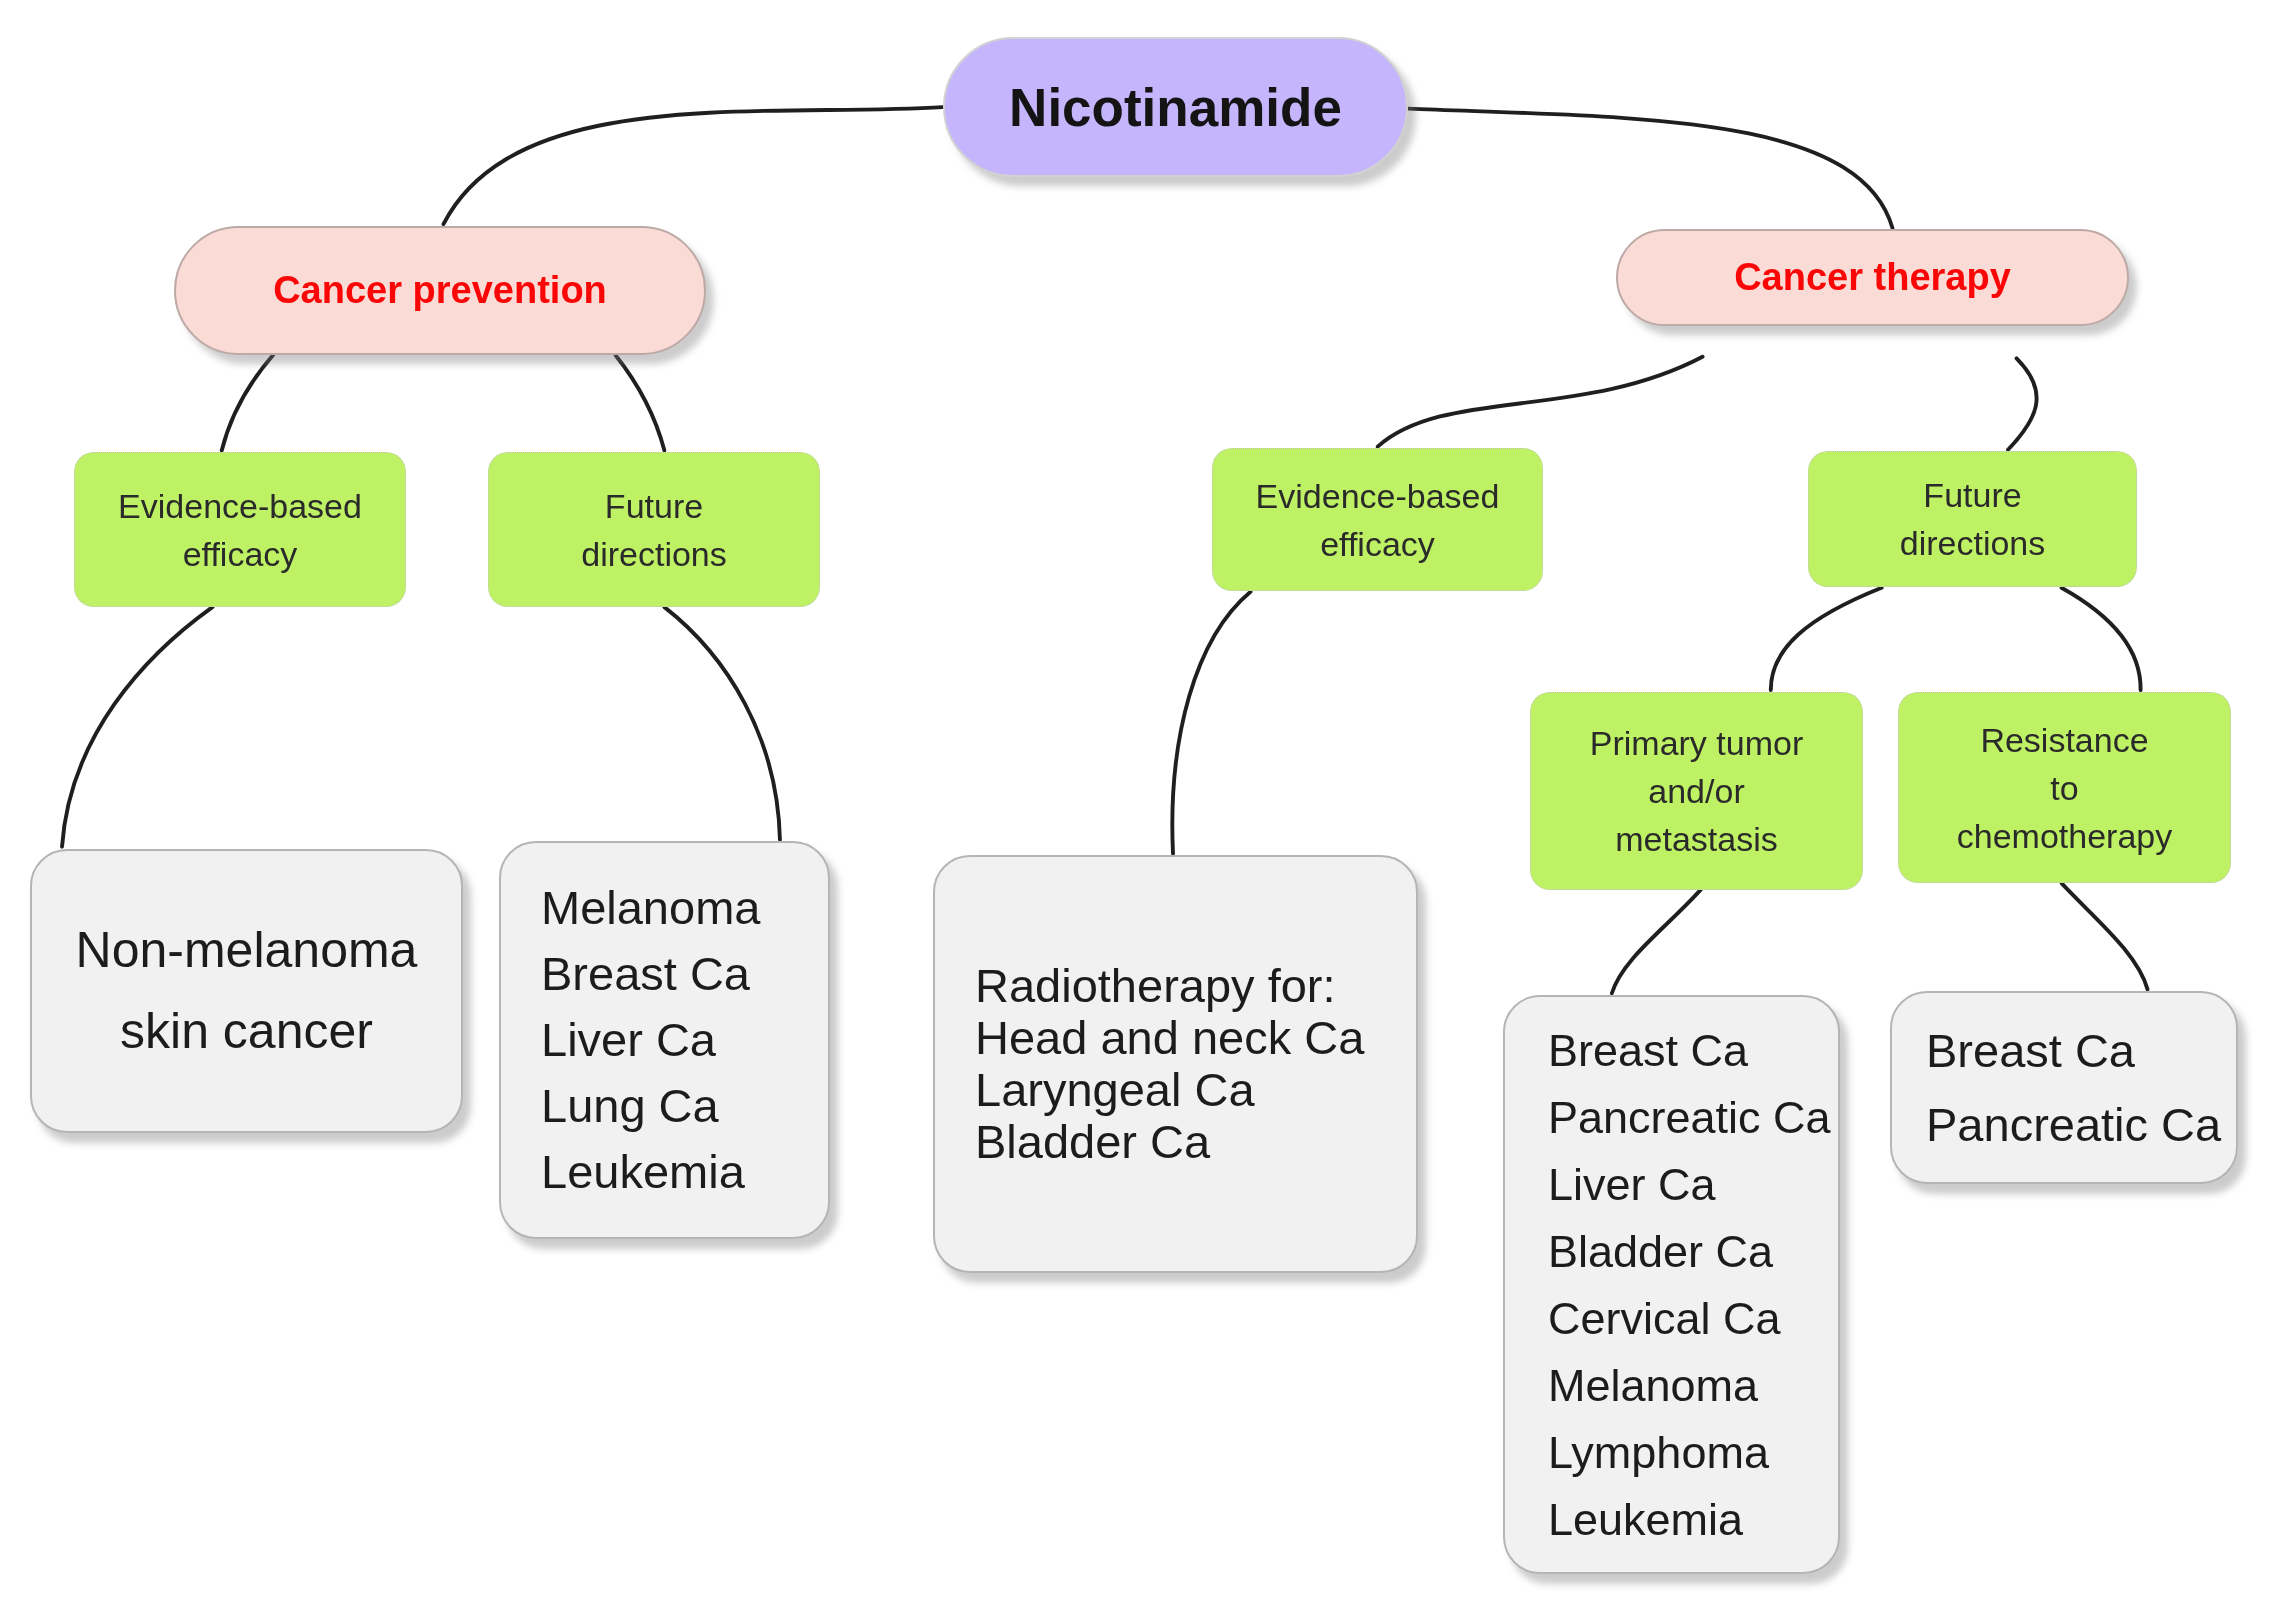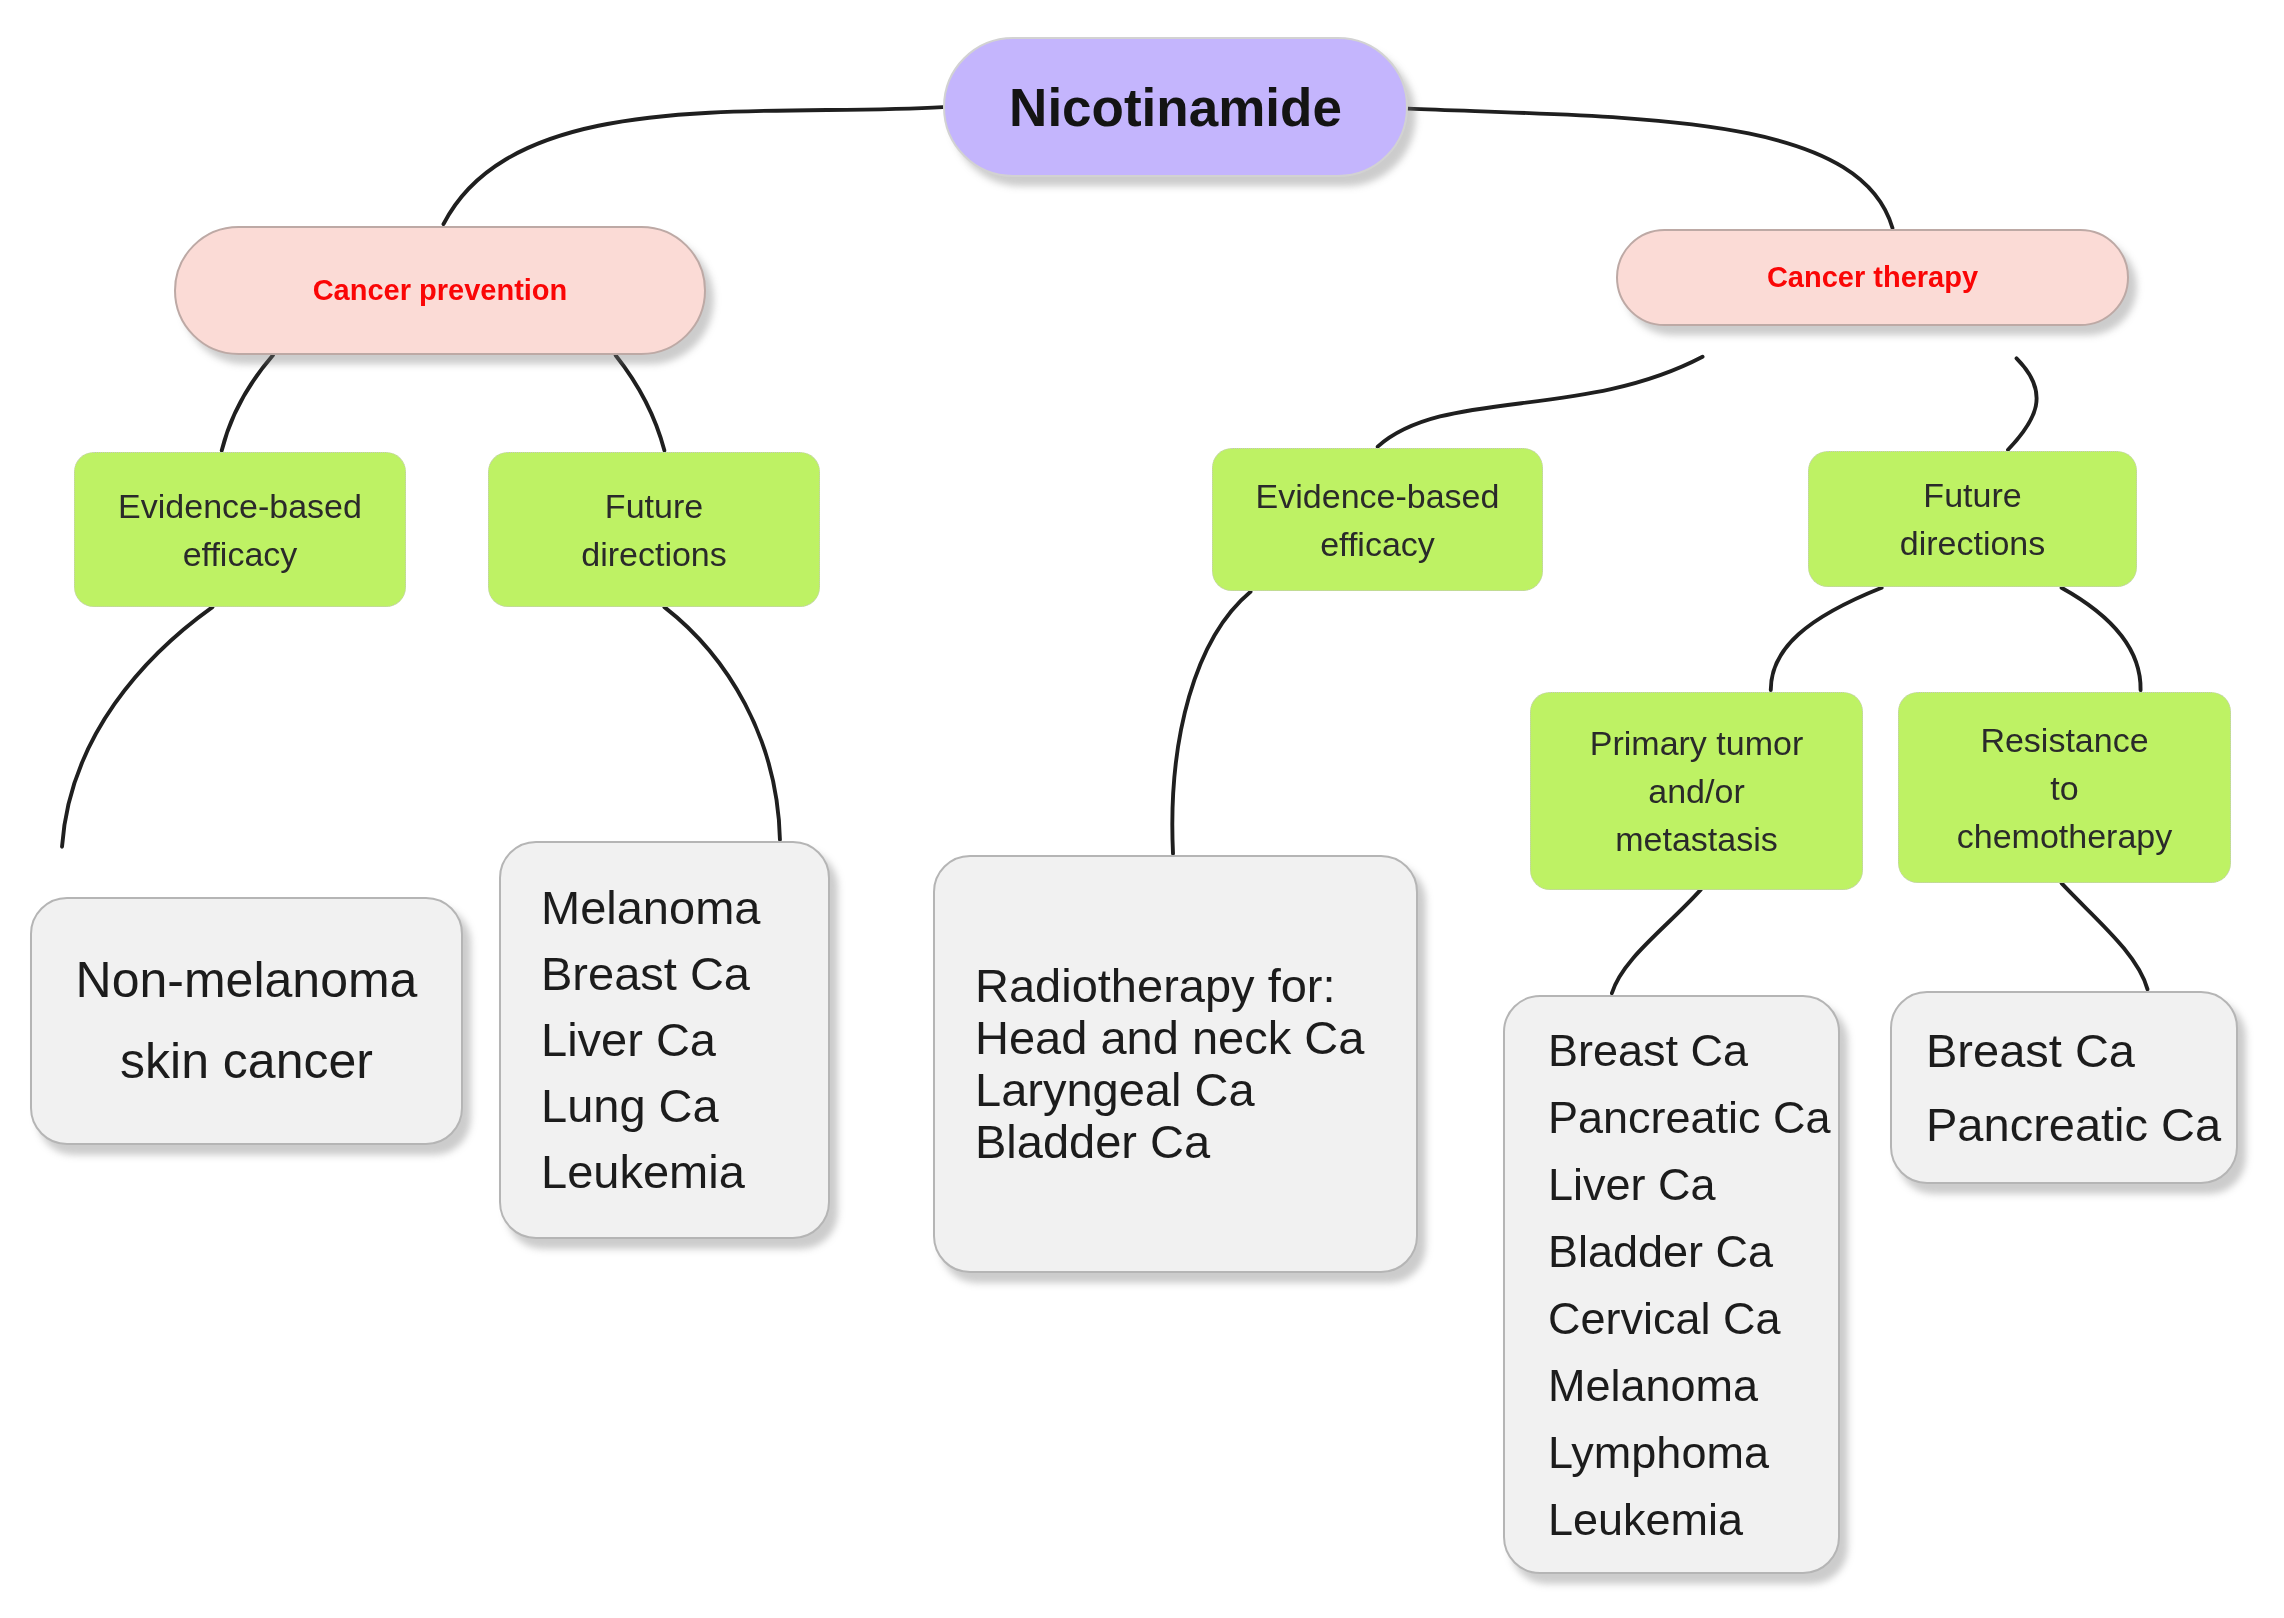--- a/index.html
+++ b/index.html
@@ -15,21 +15,21 @@
 
   
   .pill-root {
     background:#c4b5fd; border:2.3px solid #d2d2d2; border-radius:74px;
     font-weight:bold; font-size:53px; color:#141414;
     box-shadow:7.8px 9.3px 7px rgba(120,120,120,0.38);
   }
   
   .pill-branch {
     background:#fbdbd6; border:2.3px solid #bda9a5; border-radius:68px;
-    font-weight:bold; font-size:29px; color:#fa0606;
+    font-weight:bold; font-size:38px; color:#fa0606;
     box-shadow:7.8px 9.3px 7px rgba(120,120,120,0.38);
   }
   
   .subnode {
     background:#bef264; border:1.6px dotted #c6c6c6; border-radius:20px;
     font-size:34px; line-height:48px; color:#2a2a2a;
   }
   
   .terminal {
     background:#f1f1f1; border:2.3px solid #b5b5b5; border-radius:37px;
@@ -83,21 +83,21 @@
 directions</div>
 
   <div class="node subnode" style="left:1530px; top:692px; width:333px; height:198px;">Primary tumor
 and/or
 metastasis</div>
 
   <div class="node subnode" style="left:1898px; top:692px; width:333px; height:191px;">Resistance
 to
 chemotherapy</div>
 
-  <div class="node terminal t-nonmel" style="left:30px; top:897px; width:433px; height:248px;">Non-melanoma
+  <div class="node terminal t-nonmel" style="left:30px; top:849px; width:433px; height:284px;">Non-melanoma
 skin cancer</div>
 
   <div class="node terminal t-mel align-left" style="left:499px; top:841px; width:331px; height:398px;">Melanoma
 Breast Ca
 Liver Ca
 Lung Ca
 Leukemia</div>
 
   <div class="node terminal t-radio align-left" style="left:933px; top:855px; width:485px; height:418px;">Radiotherapy for:
 Head and neck Ca

